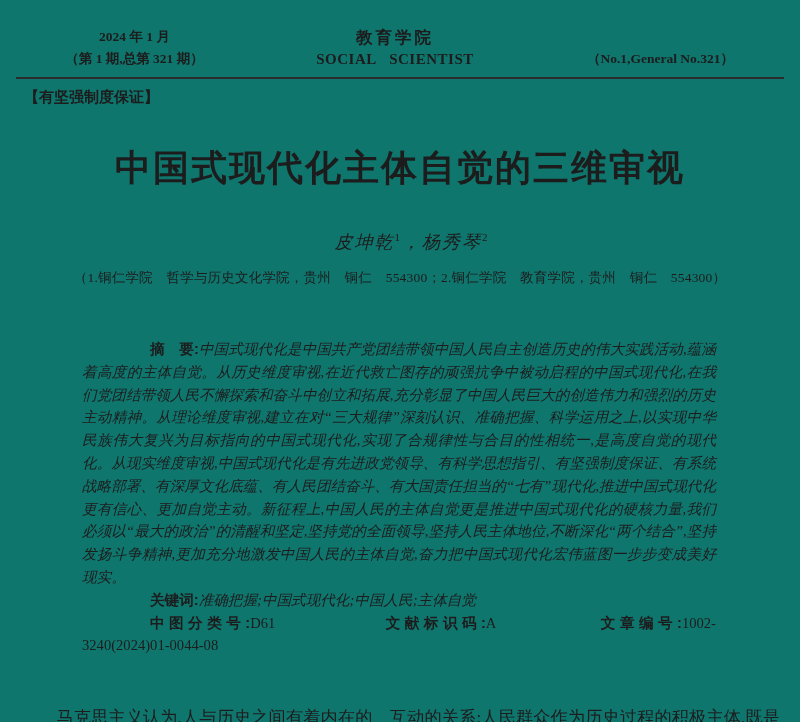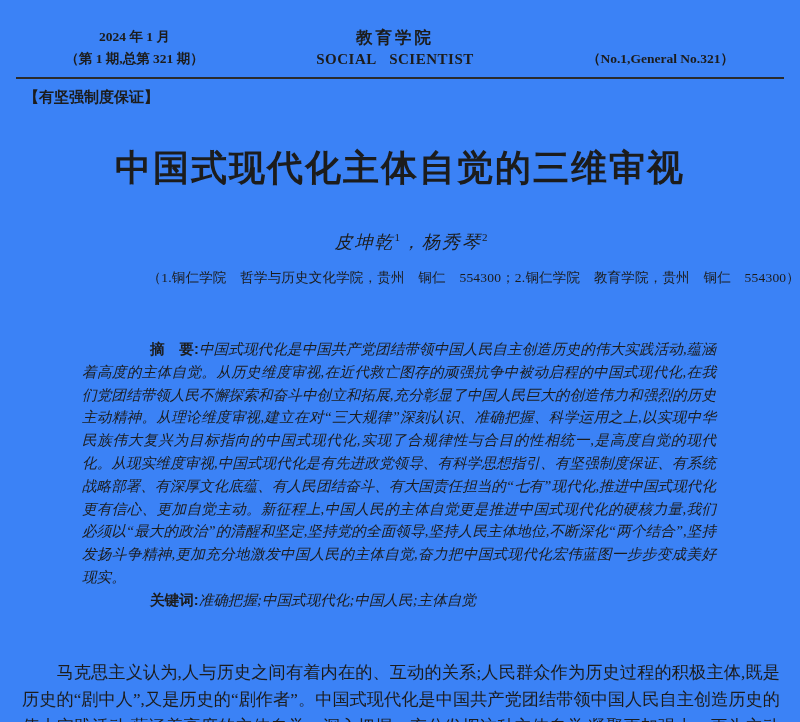--- a/index.html
+++ b/index.html
@@ -2,21 +2,21 @@
 <html lang="zh"><head>
 <meta charset="utf-8">
 <style>
   * { margin: 0; padding: 0; box-sizing: border-box; }
   html, body { background: #e8e8e8; }
   .page {
     position: relative;
     width: 800px;
     height: 722px;
     margin: 0 auto;
-    background: #3b82f6;
+    background: #0f766e;
     color: #1c1c1c;
     font-family: "Liberation Serif", "DejaVu Serif", serif;
     overflow: hidden;
   }
   
   .journal-header {
     display: flex;
     justify-content: space-between;
     align-items: flex-end;
     margin: 0 16px;
@@ -51,21 +51,21 @@
     margin-top: 37px;
     text-align: center;
     font-size: 18px;
     font-style: italic;
     letter-spacing: 2px;
     margin-left: 24px;
   }
   .authors sup { font-size: 11px; font-style: normal; }
   .affiliation {
     margin-top: 15px;
-    text-align: right;
+    text-align: center;
     font-size: 13.5px;
     letter-spacing: .2px;
   }
   
   .abstract-section {
     margin: 51px 84px 0 82px;
     font-size: 14.6px;
     line-height: 22.8px;
     text-align: justify;
   }
@@ -113,19 +113,20 @@
 
   <h1 class="article-title">中国式现代化主体自觉的三维审视</h1>
 
   <div class="authors"><span>皮坤乾</span><sup>1</sup><span>，</span><span>杨秀琴</span><sup>2</sup></div>
 
   <div class="affiliation">（1.铜仁学院　哲学与历史文化学院，贵州　铜仁　554300；2.铜仁学院　教育学院，贵州　铜仁　554300）</div>
 
   <section class="abstract-section">
     <p class="abstract-text-wrap"><span class="meta-label">摘　要:</span><span>中国式现代化是中国共产党团结带领中国人民自主创造历史的伟大实践活动,蕴涵着高度的主体自觉。从历史维度审视,在近代救亡图存的顽强抗争中被动启程的中国式现代化,在我们党团结带领人民不懈探索和奋斗中创立和拓展,充分彰显了中国人民巨大的创造伟力和强烈的历史主动精神。从理论维度审视,建立在对“三大规律”深刻认识、准确把握、科学运用之上,以实现中华民族伟大复兴为目标指向的中国式现代化,实现了合规律性与合目的性相统一,是高度自觉的现代化。从现实维度审视,中国式现代化是有先进政党领导、有科学思想指引、有坚强制度保证、有系统战略部署、有深厚文化底蕴、有人民团结奋斗、有大国责任担当的“七有”现代化,推进中国式现代化更有信心、更加自觉主动。新征程上,中国人民的主体自觉更是推进中国式现代化的硬核力量,我们必须以“最大的政治”的清醒和坚定,坚持党的全面领导,坚持人民主体地位,不断深化“两个结合”,坚持发扬斗争精神,更加充分地激发中国人民的主体自觉,奋力把中国式现代化宏伟蓝图一步步变成美好现实。</span></p>
     <p class="keywords-line"><span class="meta-label">关键词:</span><span>准确把握;中国式现代化;中国人民;主体自觉</span></p>
+    <p class="classification-line"><span class="meta-label">中图分类号:</span><span class="meta-value">D61</span><span class="cls-gap1"></span><span class="meta-label">文献标识码:</span><span class="meta-value">A</span><span class="cls-gap2"></span><span class="meta-label">文章编号:</span><span class="meta-value">1002-3240(2024)01-0044-08</span></p>
   </section>
 
   <section class="body-section">
     <p>马克思主义认为,人与历史之间有着内在的、互动的关系;人民群众作为历史过程的积极主体,既是历史的“剧中人”,又是历史的“剧作者”。中国式现代化是中国共产党团结带领中国人民自主创造历史的伟大实践活动,蕴涵着高度的主体自觉。深入把握、充分发挥这种主体自觉,凝聚更加强大、更为主动的精神力量,才能在新时代新征程上更好地推进中国式现代化。</p>
   </section>
 
 </div>
 
 </body></html>

